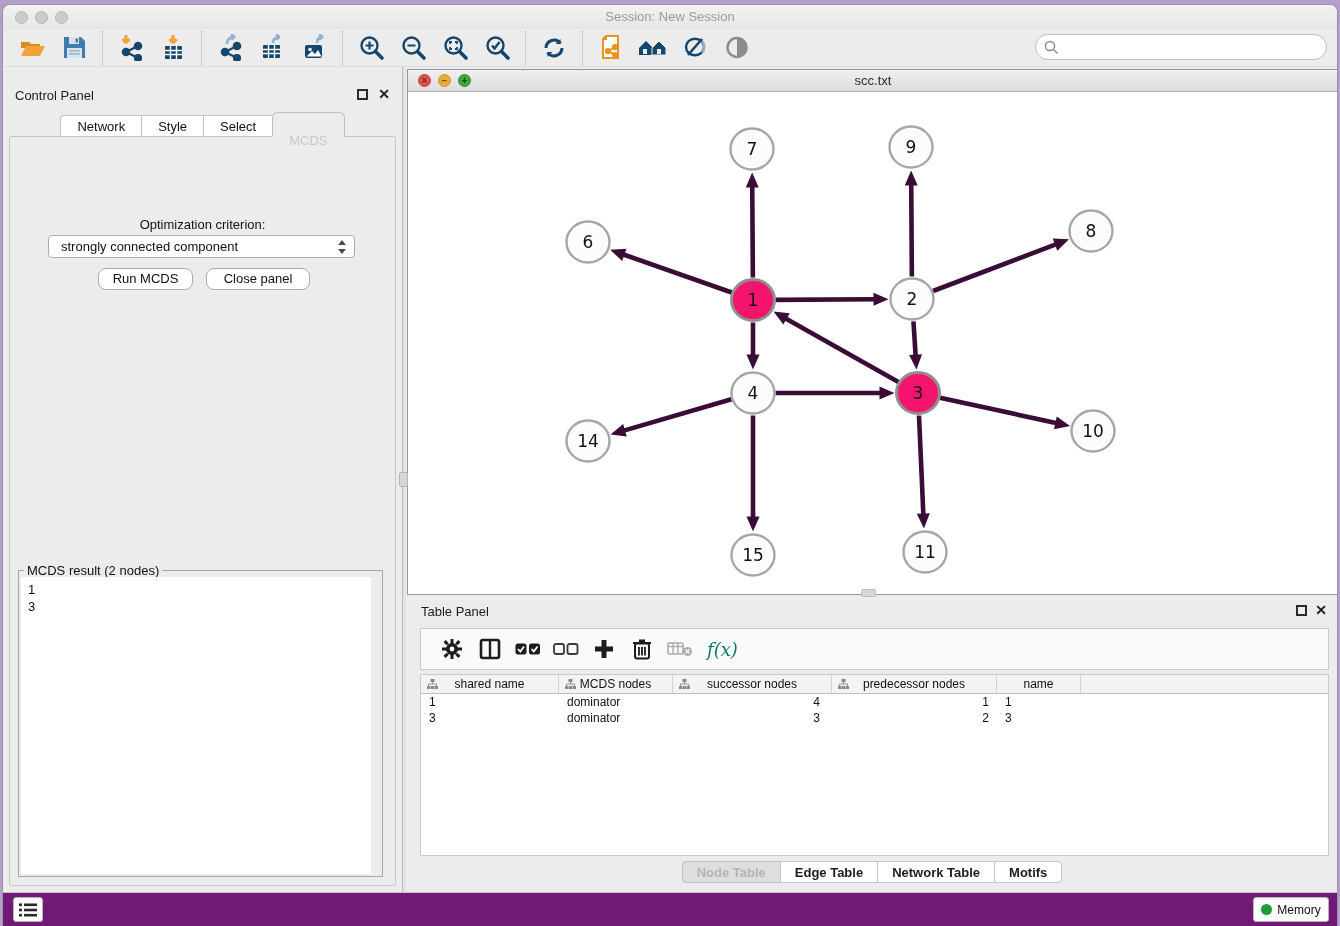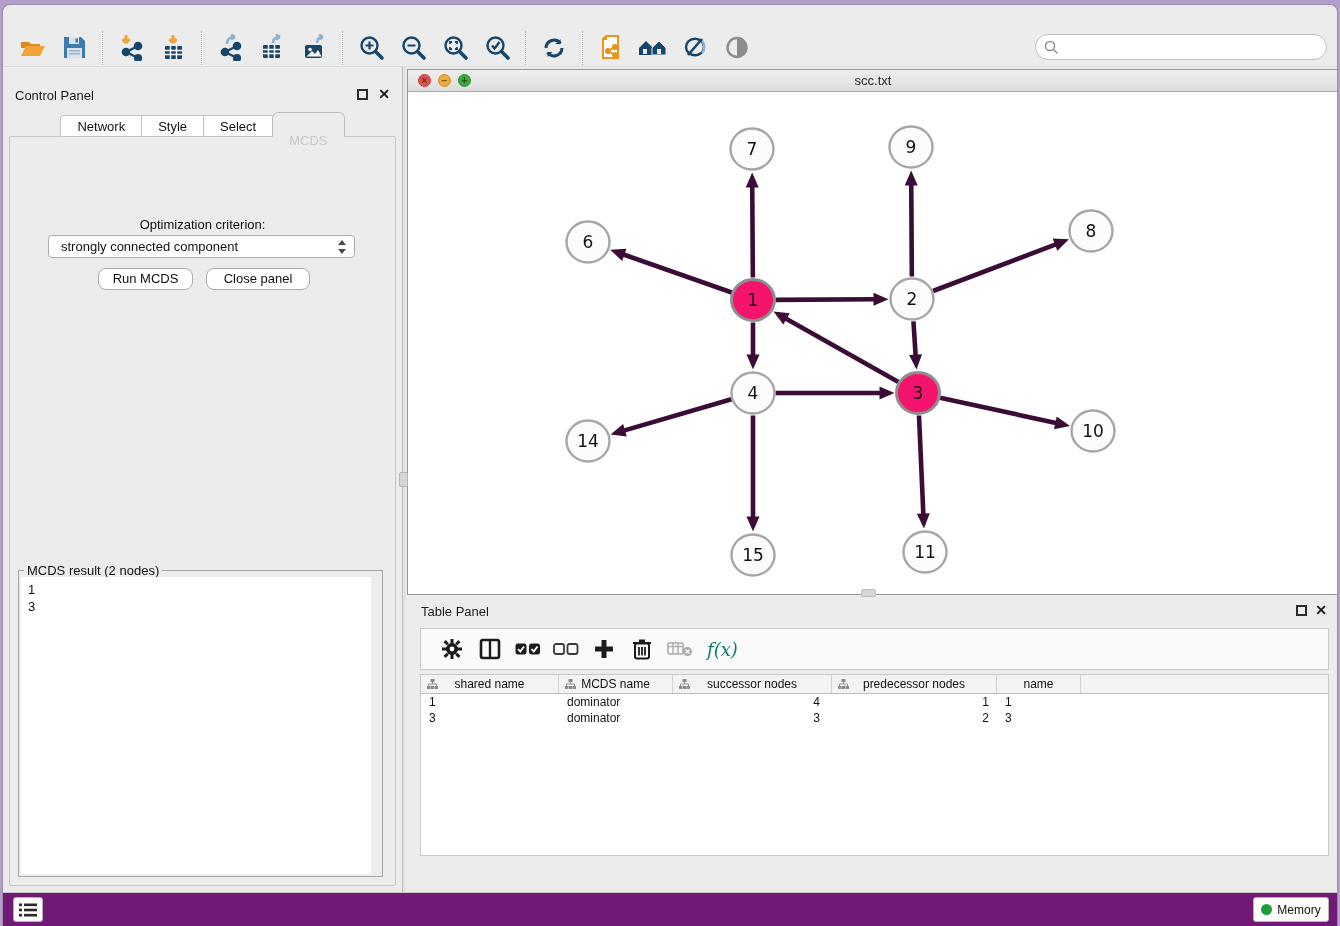--- a/index.html
+++ b/index.html
@@ -88,20 +88,26 @@
   .statusbar { position:absolute; left:0; right:0; bottom:0; height:34px; background:#701a75; border-top:1px solid #C9C9C9; }
   .sb-list { position:absolute; left:10px; top:4px; width:30px; height:25px; background:#FDFDFD; border:1px solid #B5B5B5; border-radius:3px; display:flex; align-items:center; justify-content:center; }
   .sb-mem { position:absolute; right:8px; top:4px; width:76px; height:25px; background:#FDFDFD; border:1px solid #B5B5B5; border-radius:3px; display:flex; align-items:center; justify-content:center; gap:5px; font-size:12px; color:#111; }
   .mem-dot { width:11px; height:11px; border-radius:50%; background:#1F9C38; }
 </style>
 </head>
 <body>
 
 <div class="app">
 
+  <div class="titlebar">
+    <div class="tl-dot" style="left:12px"></div>
+    <div class="tl-dot" style="left:32px"></div>
+    <div class="tl-dot" style="left:52px"></div>
+    <div class="title-text">Session: New Session</div>
+  </div>
 
   <div class="toolbar">
     <div class="tbtn">
       <svg width="27" height="27" viewBox="0 0 27 27">
           <path d="M2 8 h8 l2 2 h9 v4 H2 z" fill="#DD8A1C"></path>
           <path d="M2 22 L7 12 h19 l-5 10 z" fill="#EFA338"></path>
         </svg>
     </div>
     <div class="tbtn">
       <svg width="25" height="25" viewBox="0 0 25 25">
@@ -468,21 +474,21 @@
         <div class="th th-1">
             <svg width="11" height="11" viewBox="0 0 11 11">
               <g fill="#8A8A8A">
                 <rect x="3.5" y="0" width="4" height="3"></rect>
                 <rect x="0" y="7" width="3.5" height="3"></rect>
                 <rect x="4" y="7" width="3.5" height="3"></rect>
                 <rect x="8" y="7" width="3" height="3"></rect>
               </g>
               <path d="M5.5 3 v2 M1.5 7 v-2 h8 v2" stroke="#8A8A8A" stroke-width="0.9" fill="none"></path>
             </svg>
-            <span>MCDS name</span>
+            <span>MCDS nodes</span>
           </div>
         <div class="th th-2">
             <svg width="11" height="11" viewBox="0 0 11 11">
               <g fill="#8A8A8A">
                 <rect x="3.5" y="0" width="4" height="3"></rect>
                 <rect x="0" y="7" width="3.5" height="3"></rect>
                 <rect x="4" y="7" width="3.5" height="3"></rect>
                 <rect x="8" y="7" width="3" height="3"></rect>
               </g>
               <path d="M5.5 3 v2 M1.5 7 v-2 h8 v2" stroke="#8A8A8A" stroke-width="0.9" fill="none"></path>
@@ -513,20 +519,26 @@
         <div class="td td-4">1</div>
       </div>
       <div class="tp-row">
         <div class="td td-0">3</div>
         <div class="td td-1">dominator</div>
         <div class="td td-2">3</div>
         <div class="td td-3">2</div>
         <div class="td td-4">3</div>
       </div>
     </div>
+    <div class="tp-tabs">
+      <div class="tp-tab active">Node Table</div>
+      <div class="tp-tab">Edge Table</div>
+      <div class="tp-tab">Network Table</div>
+      <div class="tp-tab">Motifs</div>
+    </div>
   </div>
 
   <div class="statusbar">
     <div class="sb-list">
       <svg width="18" height="14" viewBox="0 0 18 14">
           <g fill="#2B2B2B">
             <rect x="0" y="0.5" width="3" height="2.6"></rect>
             <rect x="5" y="0.5" width="13" height="2.6"></rect>
             <rect x="0" y="5.7" width="3" height="2.6"></rect>
             <rect x="5" y="5.7" width="13" height="2.6"></rect>

